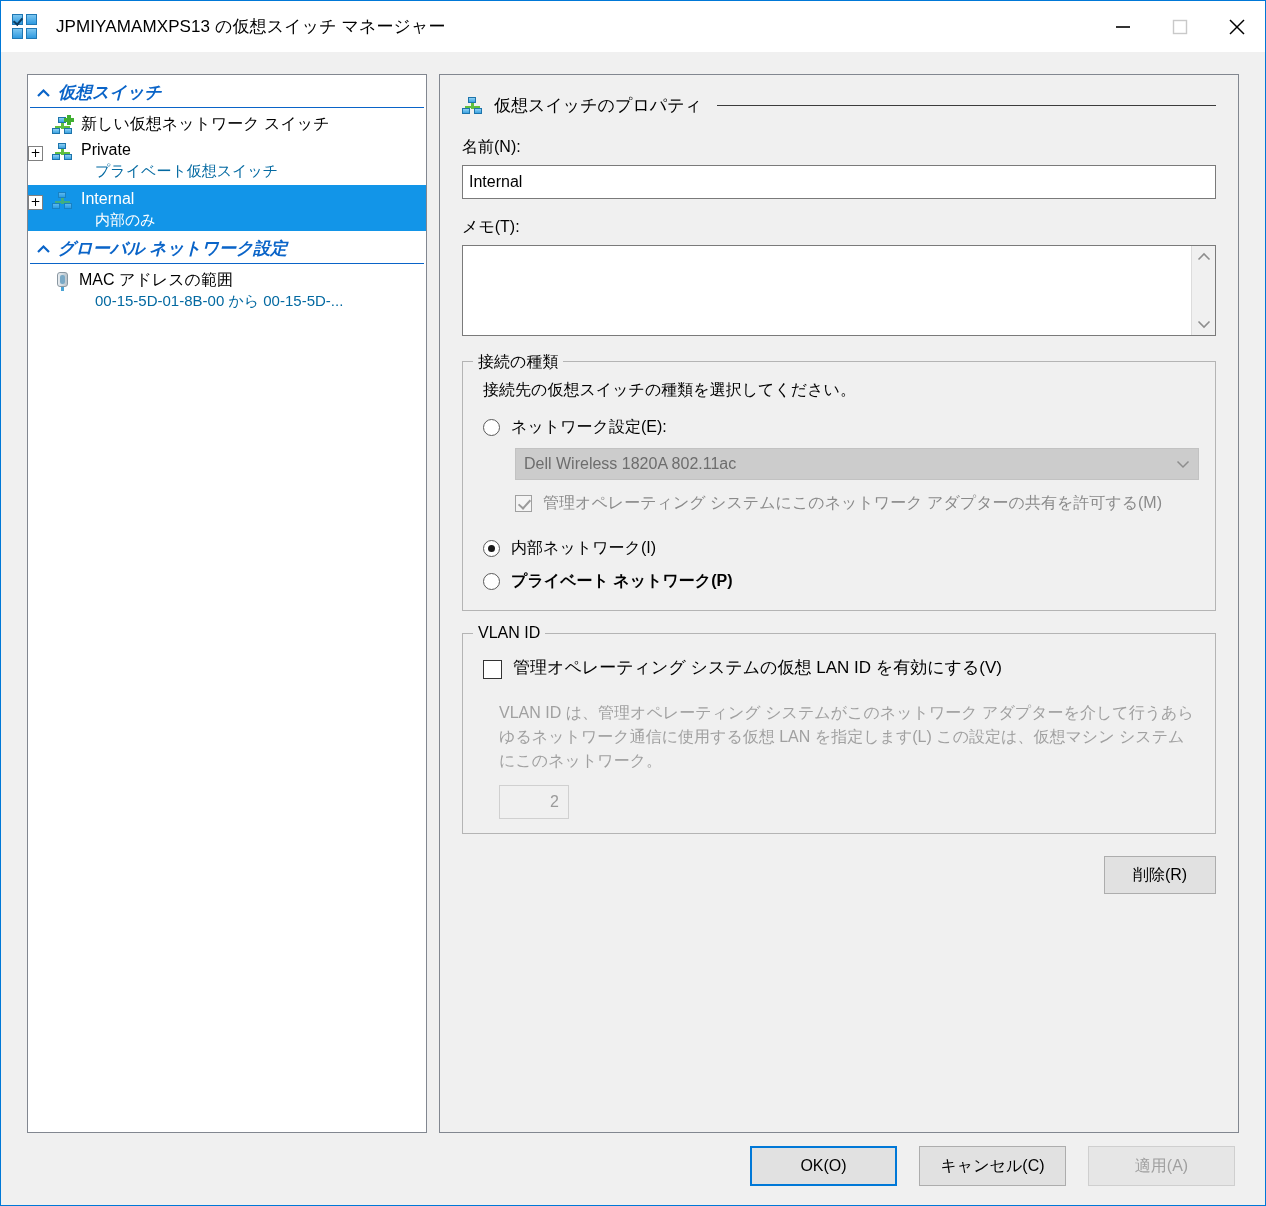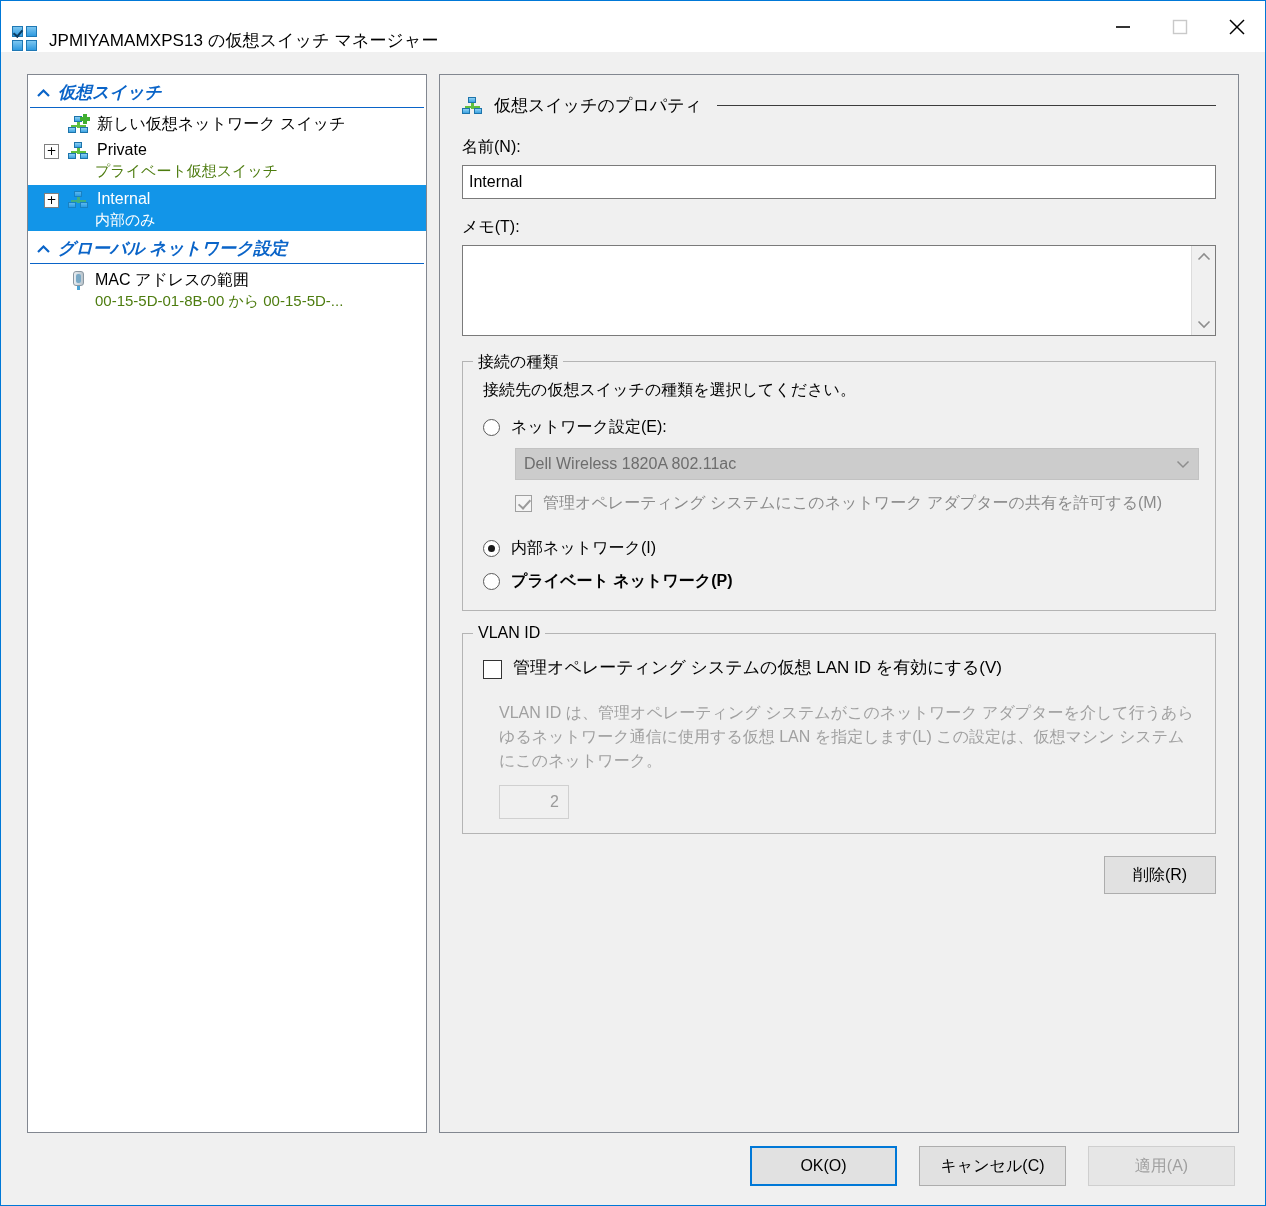--- a/index.html
+++ b/index.html
@@ -15,22 +15,23 @@
   .window {
     position:absolute; inset:0;
     border:1px solid #0078d7;
     background:#f0f0f0;
     display:flex; flex-direction:column;
   }
   
   .titlebar {
     height:51px; min-height:51px;
     background:#ffffff;
-    display:flex; align-items:flex-end;
+    display:flex; align-items:center;
     position:relative;
+    gap:7px;
   }
   .title-icon { width:26px; height:26px; margin-left:11px; position:relative; flex:none; }
   .sq { position:absolute; width:11px; height:11px; background:linear-gradient(#7cc6f0,#2f9ae0); border:1px solid #1f78b4; }
   .sq.tl { left:0; top:0; }
   .sq.tr { left:14px; top:0; }
   .sq.bl { left:0; top:14px; }
   .sq.br { left:14px; top:14px; }
   .sq.tl:after {
     content:""; position:absolute; left:2px; top:1px; width:4px; height:7px;
     border:solid #0b3d63; border-width:0 2px 2px 0; transform:rotate(40deg);
@@ -52,42 +53,42 @@
   .tree-inner { padding-top:3px; }
   .sec-header {
     display:flex; align-items:center;
     padding:3px 0 3px 4px;
     border-bottom:1px solid #0a64c8;
     margin:0 2px 2px 2px;
     font-style:italic;
   }
   .sec-chevron { width:18px; display:flex; justify-content:center; color:#0a64c8; font-weight:bold; font-size:14px; line-height:1; }
   .sec-title { color:#0a64c8; font-weight:bold; font-size:17px; margin-left:6px; }
-  .node { display:flex; align-items:center; padding:1px 0 1px 16px; min-height:25px; }
+  .node { display:flex; align-items:flex-end; padding:1px 0 1px 0; min-height:25px; }
   .expander {
     width:15px; height:15px; border:1px solid #808080; background:#fff;
     display:flex; align-items:center; justify-content:center;
     font-size:12px; line-height:11px; font-family:"DejaVu Sans",sans-serif;
     color:#000; margin-top:5px; flex:none;
   }
   .expander-spacer { width:15px; flex:none; }
   .node-ico { width:21px; height:18px; margin:4px 0 0 9px; position:relative; flex:none; }
   
   .ns-box { position:absolute; width:8px; height:6px; background:linear-gradient(#8fd0f2,#3ba3e3); border:1px solid #1d74ab; }
   .ns-top { left:6px; top:0; }
   .ns-bl { left:0; top:11px; }
   .ns-br { left:12px; top:11px; }
   .ns-stem { position:absolute; left:9px; top:6px; width:3px; height:6px; background:#5fbf3f; }
   .ns-bar { position:absolute; left:3px; top:9px; width:15px; height:2px; background:#5fbf3f; }
   .ns-plus { position:absolute; left:12px; top:-2px; width:10px; height:10px; }
   .ns-plus:before, .ns-plus:after { content:""; position:absolute; background:#3fae30; }
   .ns-plus:before { left:3px; top:0; width:4px; height:10px; }
   .ns-plus:after { left:0; top:3px; width:10px; height:4px; }
   .node-label { margin-left:8px; font-size:16px; line-height:22px; padding-top:2px; }
-  .node-sub { font-size:15px; color:#4d7c0f; padding-left:67px; line-height:22px; margin-top:-2px; margin-bottom:3px; }
+  .node-sub { font-size:15px; color:#0369a1; padding-left:67px; line-height:22px; margin-top:-2px; margin-bottom:3px; }
   .node-block.selected { background:#1295e8; }
   .node-block.selected .node-label, .node-block.selected .node-sub { color:#ffffff; }
   .node-block.selected .node-ico { opacity:.6; }
   .mac-ico { width:17px; height:19px; margin:3px 0 0 11px; position:relative; flex:none; }
   .mac-ico .body { position:absolute; left:3px; top:0; width:11px; height:15px; background:linear-gradient(90deg,#e9eef2,#b9c4cc); border:1px solid #8a97a1; border-radius:3px; }
   .mac-ico .inner { position:absolute; left:6px; top:3px; width:5px; height:9px; background:#7aa9c6; border-radius:2px; }
   .mac-ico .pin { position:absolute; left:7px; top:15px; width:3px; height:4px; background:#4aa3d6; }
   
   .pane {
     flex:1; background:#f0f0f0;

